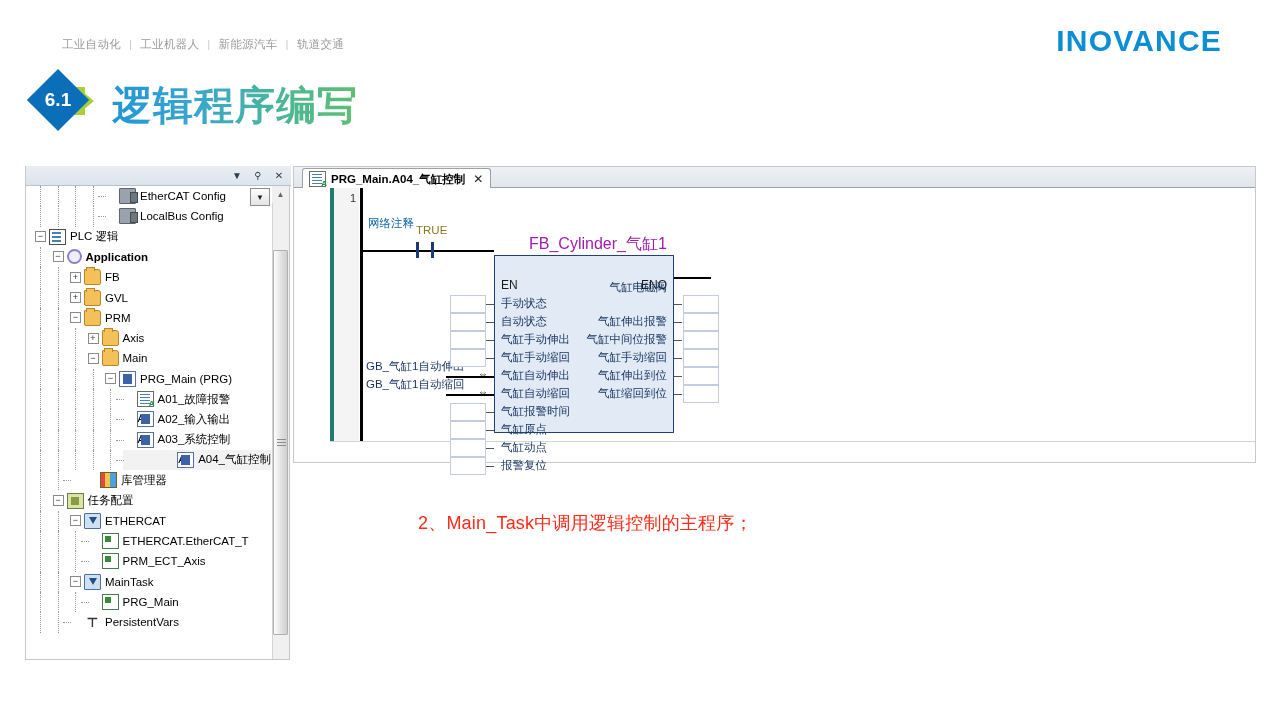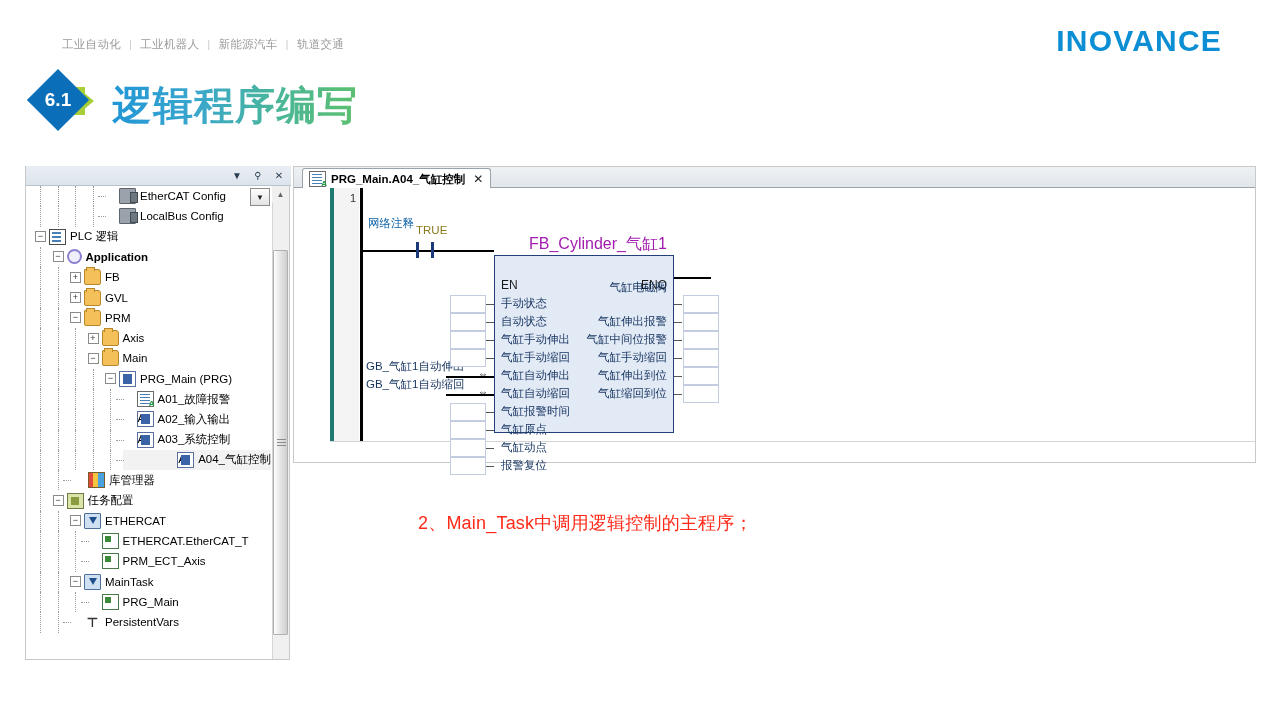--- a/index.html
+++ b/index.html
@@ -347,21 +347,21 @@
             <span class="twspace"></span>
             <span class="ico ic-prg"><span class="a">A</span></span>
             <span>A04_气缸控制</span>
           </div>
           <div class="dots" style="left: 14px; top: 263.9px; height: 20.3px;"></div>
           <div class="dots" style="left: 31.5px; top: 263.9px; height: 20.3px;"></div>
           <div class="dots" style="left: 49px; top: 263.9px; height: 20.3px;"></div>
           <div class="dots" style="left: 66.5px; top: 263.9px; height: 20.3px;"></div>
           <div class="dots" style="left: 84px; top: 263.9px; height: 20.3px;"></div>
           <div class="dash" style="left: 89.5px; top: 273.9px; width: 8px;"></div>
-          <div class="node" style="top: 284.2px; left: 48px; right: 18px;">
+          <div class="node" style="top: 284.2px; left: 60px; right: 18px;">
             <span class="twspace"></span>
             <span class="ico ic-lib"></span>
             <span>库管理器</span>
           </div>
           <div class="dots" style="left: 14px; top: 284.2px; height: 20.3px;"></div>
           <div class="dots" style="left: 31.5px; top: 284.2px; height: 20.3px;"></div>
           <div class="dash" style="left: 37px; top: 294.2px; width: 8px;"></div>
           <div class="node" style="top: 304.5px; left: 26.5px; right: 18px;">
             <span class="tw">−</span>
             <span class="ico ic-task"></span>

